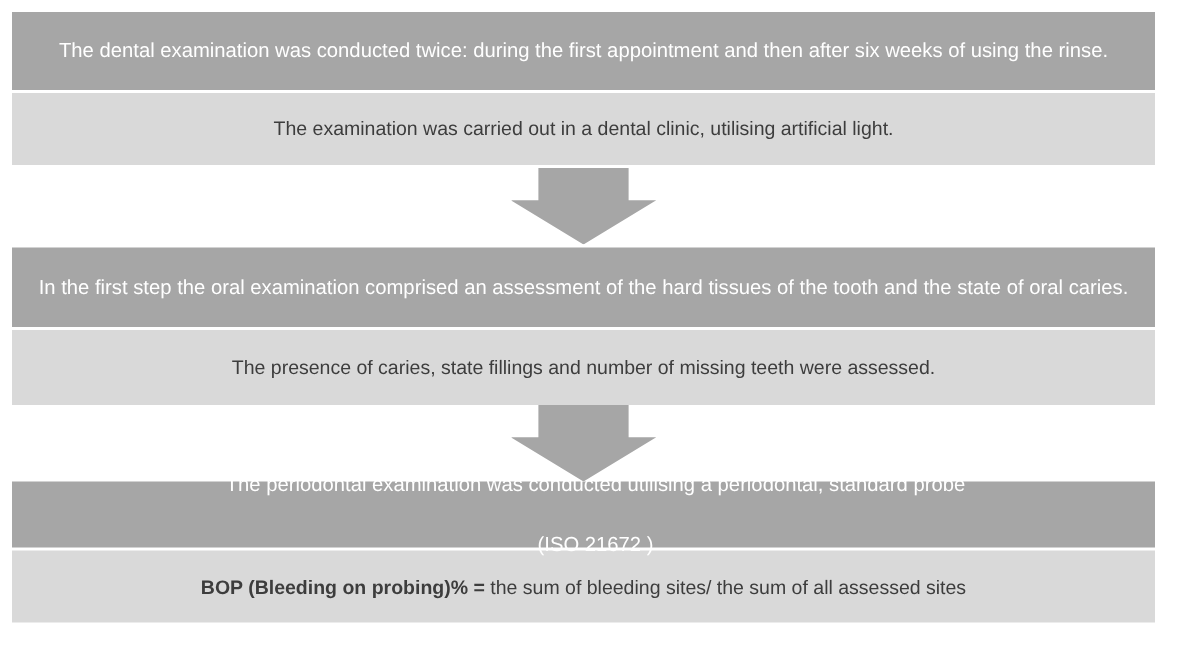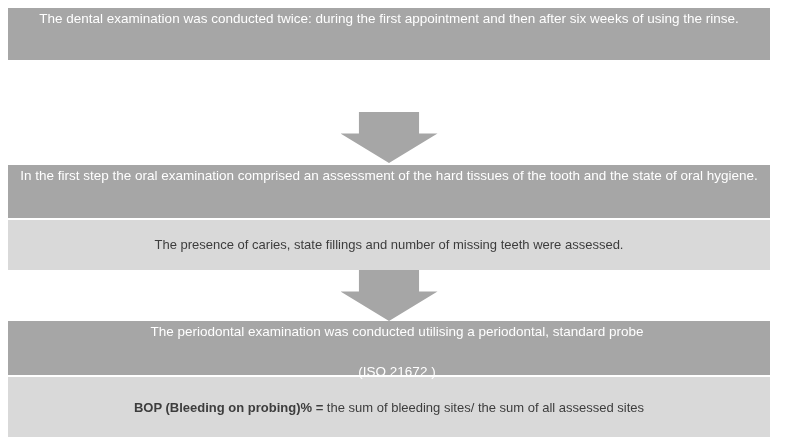--- a/index.html
+++ b/index.html
@@ -24,29 +24,30 @@
     padding: 8px 15px 5px 8px;
     font-family: "Liberation Sans", "DejaVu Sans", sans-serif;
     overflow: hidden;
   }
   .banner {
     background: var(--banner-bg);
     color: var(--banner-text);
     display: flex;
     flex-direction: column;
     align-items: center;
+    justify-content: center;
     text-align: center;
     font-size: 13.5px;
     line-height: 1.3;
     padding: 2px 6px;
     box-sizing: border-box;
   }
   .banner-1 { height: 52px; margin-bottom: 2px; }
   .banner-2 { height: 53px; margin-bottom: 2px; }
-  .banner-3 { height: 54px; margin-bottom: 2px; padding-left: 22px; }
+  .banner-3 { height: 44px; margin-bottom: 2px; padding-left: 22px; }
   .banner-3 .line2 { margin-top: 22px; }
   .box-row {
     display: flex;
     gap: 5px;
   }
   .row-1 { height: 48px; }
   .row-2 { height: 50px; }
   .info-box {
     background: var(--box-bg);
     color: var(--box-text);
@@ -54,21 +55,21 @@
     display: flex;
     align-items: center;
     justify-content: center;
     text-align: center;
     font-size: 13px;
     line-height: 1.26;
     padding: 2px 14px;
     box-sizing: border-box;
   }
   .full-box {
-    height: 60px;
+    height: 48px;
     background: var(--box-bg);
     color: var(--box-text);
     display: flex;
     align-items: center;
     justify-content: center;
     text-align: center;
     font-size: 13px;
     padding: 2px 10px;
     box-sizing: border-box;
   }
@@ -90,28 +91,31 @@
 </head>
 <body>
 
 <div class="canvas">
 
   <div class="banner banner-1">
     <span>The dental examination was conducted twice: during the first appointment and then after six weeks of using the rinse.</span>
   </div>
 
   <div class="box-row row-1">
+    <div class="info-box">
+      <span>The examination was carried out in a dental clinic, utilising artificial light.</span>
+    </div>
   </div>
 
   <div class="arrow-zone arrow-zone-1">
     <div class="block-arrow"></div>
   </div>
 
   <div class="banner banner-2">
-    <span>In the first step the oral examination comprised an assessment of the hard tissues of the tooth and the state of oral hygiene.</span>
+    <span>In the first step the oral examination comprised an assessment of the hard tissues of the tooth and the state of oral caries.</span>
   </div>
 
   <div class="box-row row-2">
     <div class="info-box">
       <span>The presence of caries, state fillings and number of missing teeth were assessed.</span>
     </div>
   </div>
 
   <div class="arrow-zone arrow-zone-2">
     <div class="block-arrow"></div>

